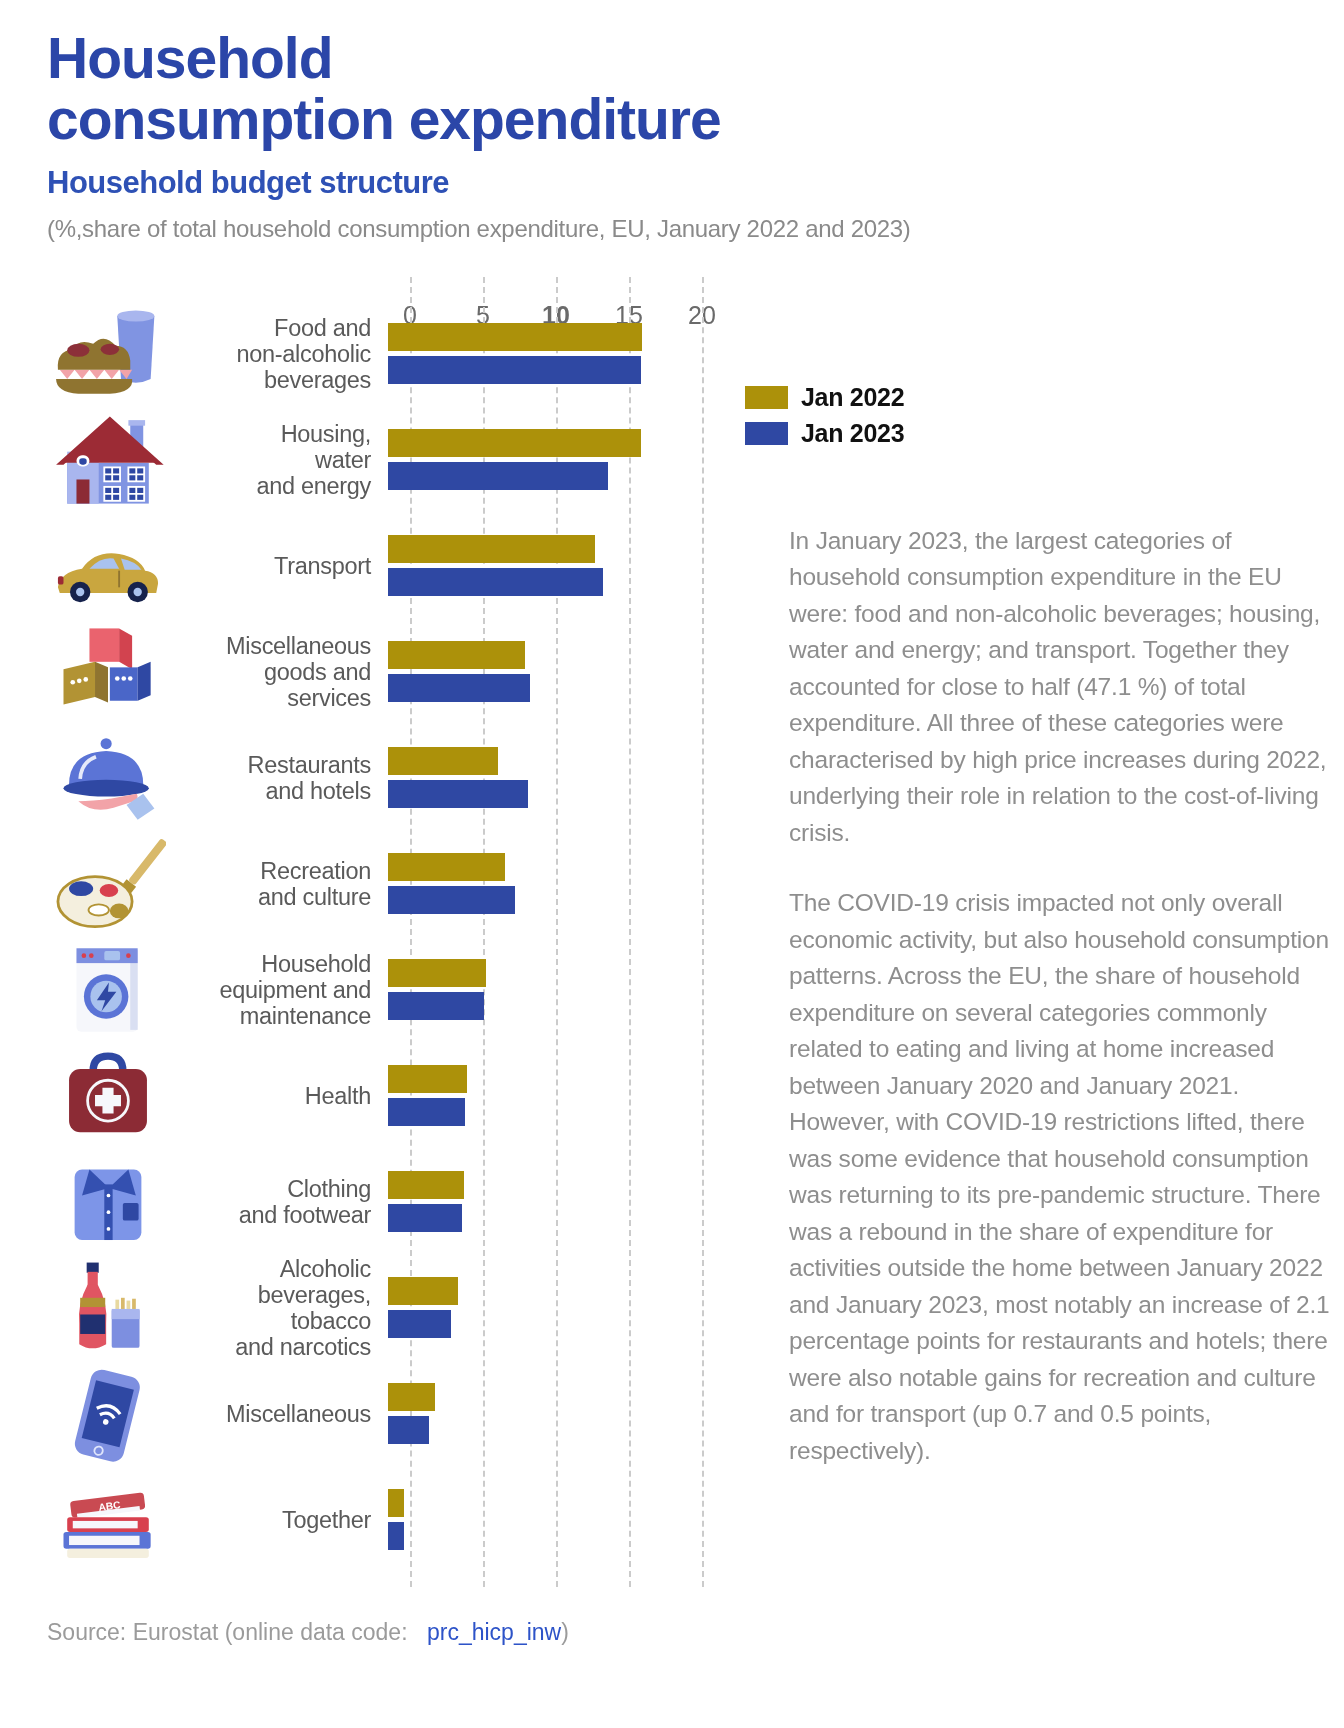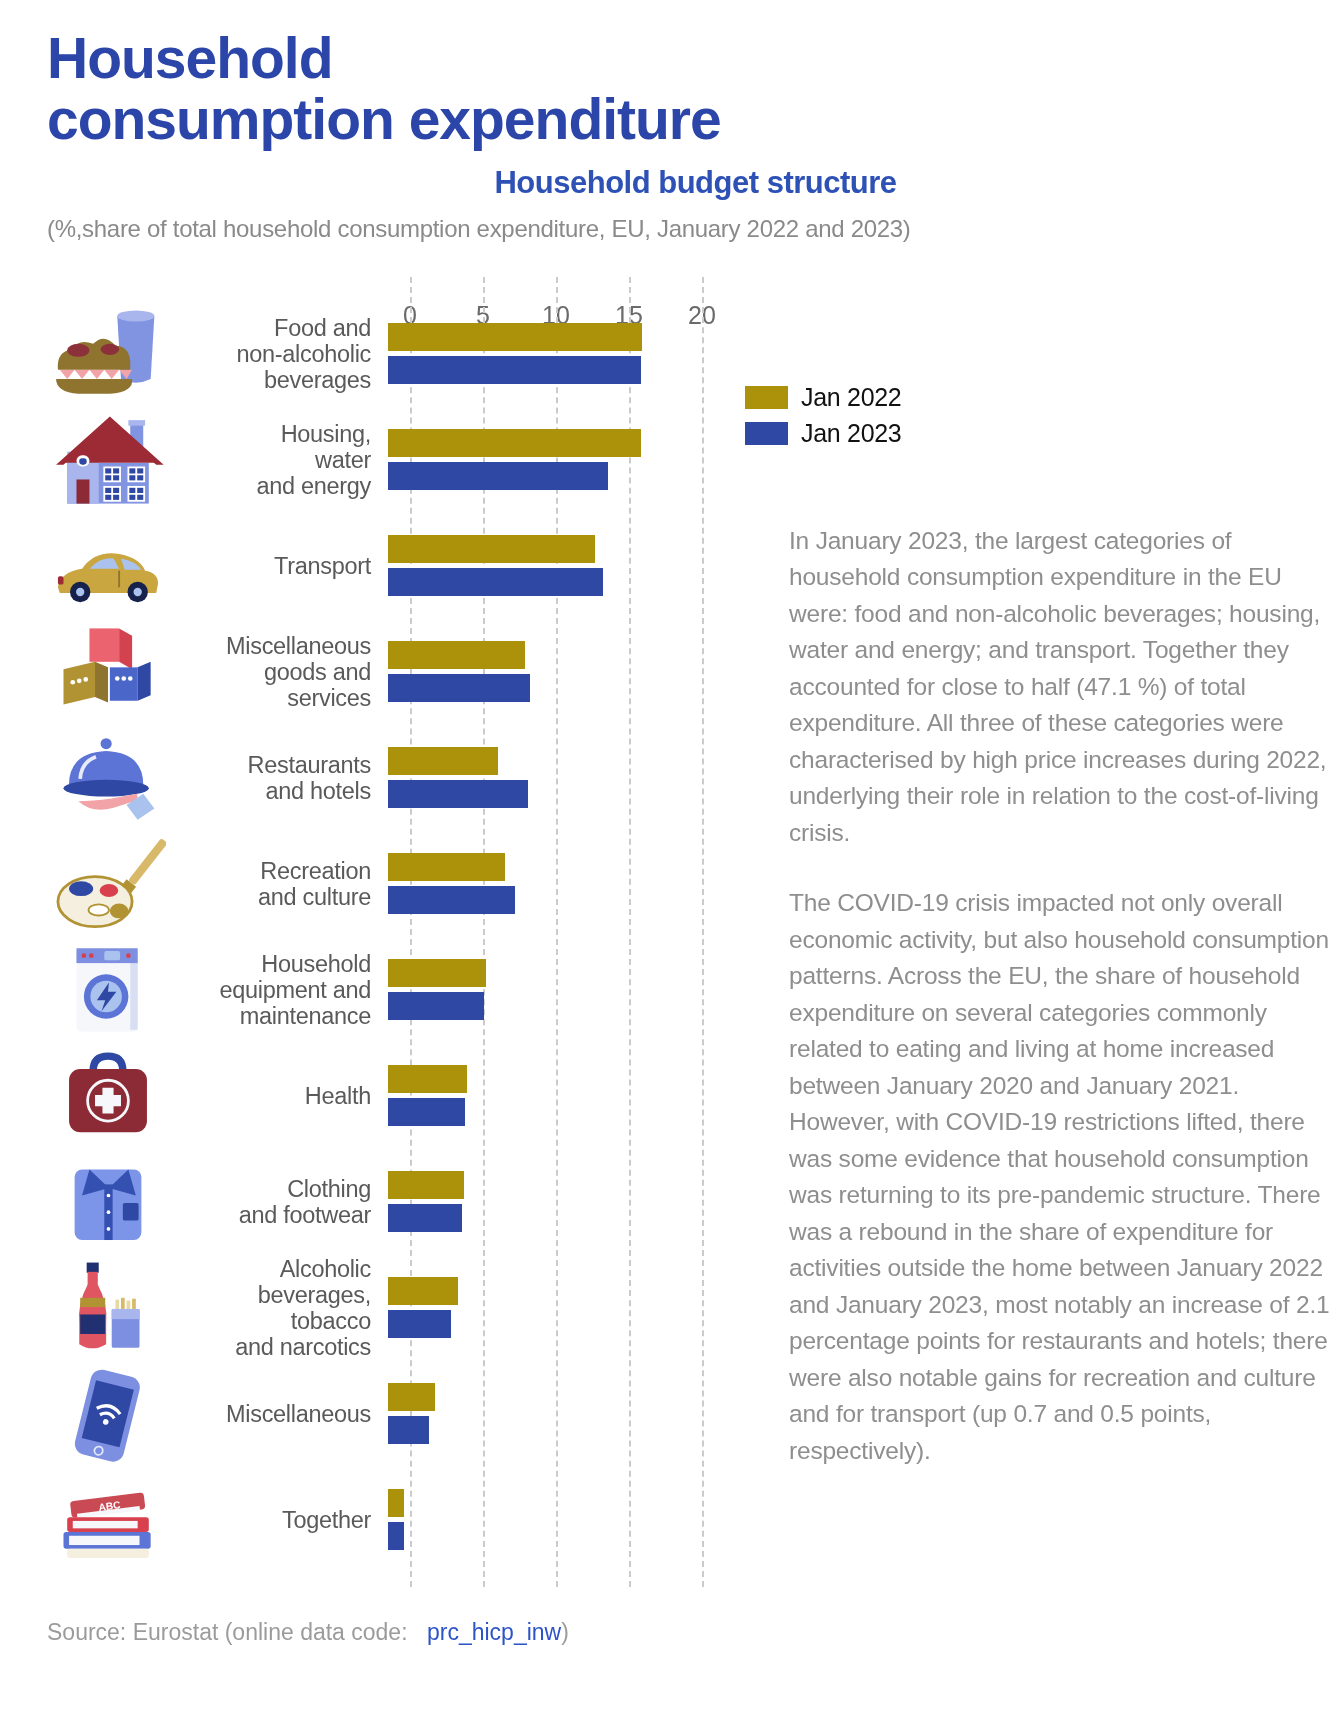--- a/index.html
+++ b/index.html
@@ -6,21 +6,21 @@
   html,body{margin:0;padding:0;background:#fff;}
   body{
     width:1344px;height:1728px;position:relative;overflow:hidden;
     font-family:"Liberation Sans","DejaVu Sans",sans-serif;
   }
   .header{padding:28px 0 0 47px;}
   .title{
     font-size:57px;font-weight:bold;color:#2B46A8;line-height:1.07;
     letter-spacing:-1px;margin:0;white-space:pre-line;
   }
-  .subtitle{font-size:31px;font-weight:bold;color:#2E51B5;margin:15px 0 0;letter-spacing:-0.5px;text-align:center;}
+  .subtitle{font-size:31px;font-weight:bold;color:#2E51B5;margin:15px 0 0;letter-spacing:-0.5px;}
   .desc{font-size:24px;color:#8A8A8A;margin:14px 0 0;letter-spacing:-0.3px;}
 
   .chart-section{position:relative;margin-top:24px;}
   .x-axis{position:absolute;top:0;left:410px;width:292px;height:30px;}
   .x-tick{position:absolute;top:0;transform:translateX(-50%);font-size:25px;color:#6A6A6A;}
   .rows{margin-top:58px;position:relative;}
   .grid-overlay{position:absolute;left:410px;width:292px;top:-24px;bottom:-14px;z-index:0;}
   .grid-line{position:absolute;top:0;bottom:0;width:0;border-left:2px dashed #CBCBCB;}
   .row{display:flex;align-items:center;height:106px;position:relative;z-index:1;padding-left:33px;}
   .icon-cell{width:150px;display:flex;justify-content:center;align-items:center;flex:none;}
@@ -28,21 +28,21 @@
   .label-cell{
     width:205px;flex:none;text-align:right;padding-right:17px;box-sizing:border-box;
     font-size:23.5px;line-height:26px;color:#5A5A5A;white-space:pre-line;letter-spacing:-0.3px;
   }
   .bars-cell{width:292px;flex:none;display:flex;flex-direction:column;gap:5px;}
   .bar{height:28px;}
 
   .legend{position:absolute;left:745px;top:82px;}
   .legend-item{display:flex;align-items:center;margin-bottom:7px;}
   .legend-swatch{width:43px;height:23px;margin-right:13px;flex:none;}
-  .legend-label{font-size:25px;font-weight:normal;color:#111;letter-spacing:-0.3px;}
+  .legend-label{font-size:25px;font-weight:bold;color:#111;letter-spacing:-0.3px;}
 
   .article{position:absolute;left:745px;top:222px;width:552px;margin-left:44px;}
   .article p{font-size:24.5px;line-height:36.5px;color:#8E8E8E;margin:0 0 34px;letter-spacing:-0.2px;}
 
   .source{margin:46px 0 0 47px;font-size:23px;color:#9B9B9B;}
   .source a{color:#2D53C8;text-decoration:none;margin-left:13px;}
 </style>
 </head>
 <body>
 
@@ -50,21 +50,21 @@
   <h1 class="title">Household
 consumption expenditure</h1>
   <h2 class="subtitle">Household budget structure</h2>
   <div class="desc">(%,share of total household consumption expenditure, EU, January 2022 and 2023)</div>
 </div>
 
 <div class="chart-section">
   <div class="x-axis">
       <span class="x-tick" style="left: 0%;">0</span>
       <span class="x-tick" style="left: 25%;">5</span>
-      <span class="x-tick" style="left: 50%;">10</span>
+      <span class="x-tick" style="left: 50%; font-weight: bold;">10</span>
       <span class="x-tick" style="left: 75%;">15</span>
       <span class="x-tick" style="left: 100%;">20</span>
     </div>
   <div class="rows">
       <div class="grid-overlay">
         <div class="grid-line" style="left: 0%;"></div>
         <div class="grid-line" style="left: 25%;"></div>
         <div class="grid-line" style="left: 50%;"></div>
         <div class="grid-line" style="left: 75%;"></div>
         <div class="grid-line" style="left: 100%;"></div>

